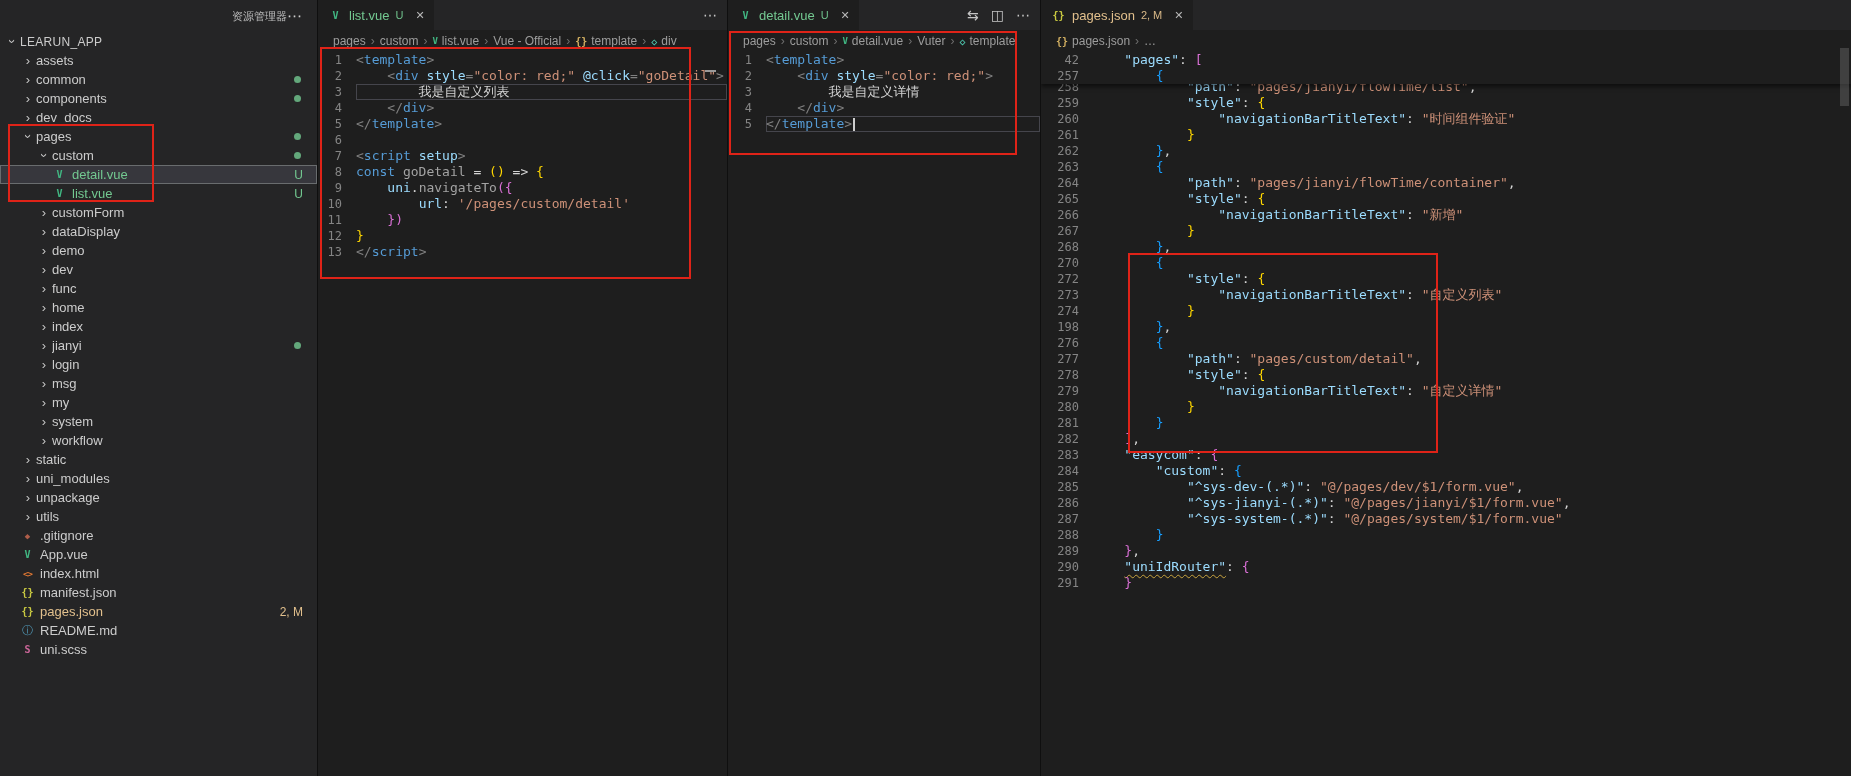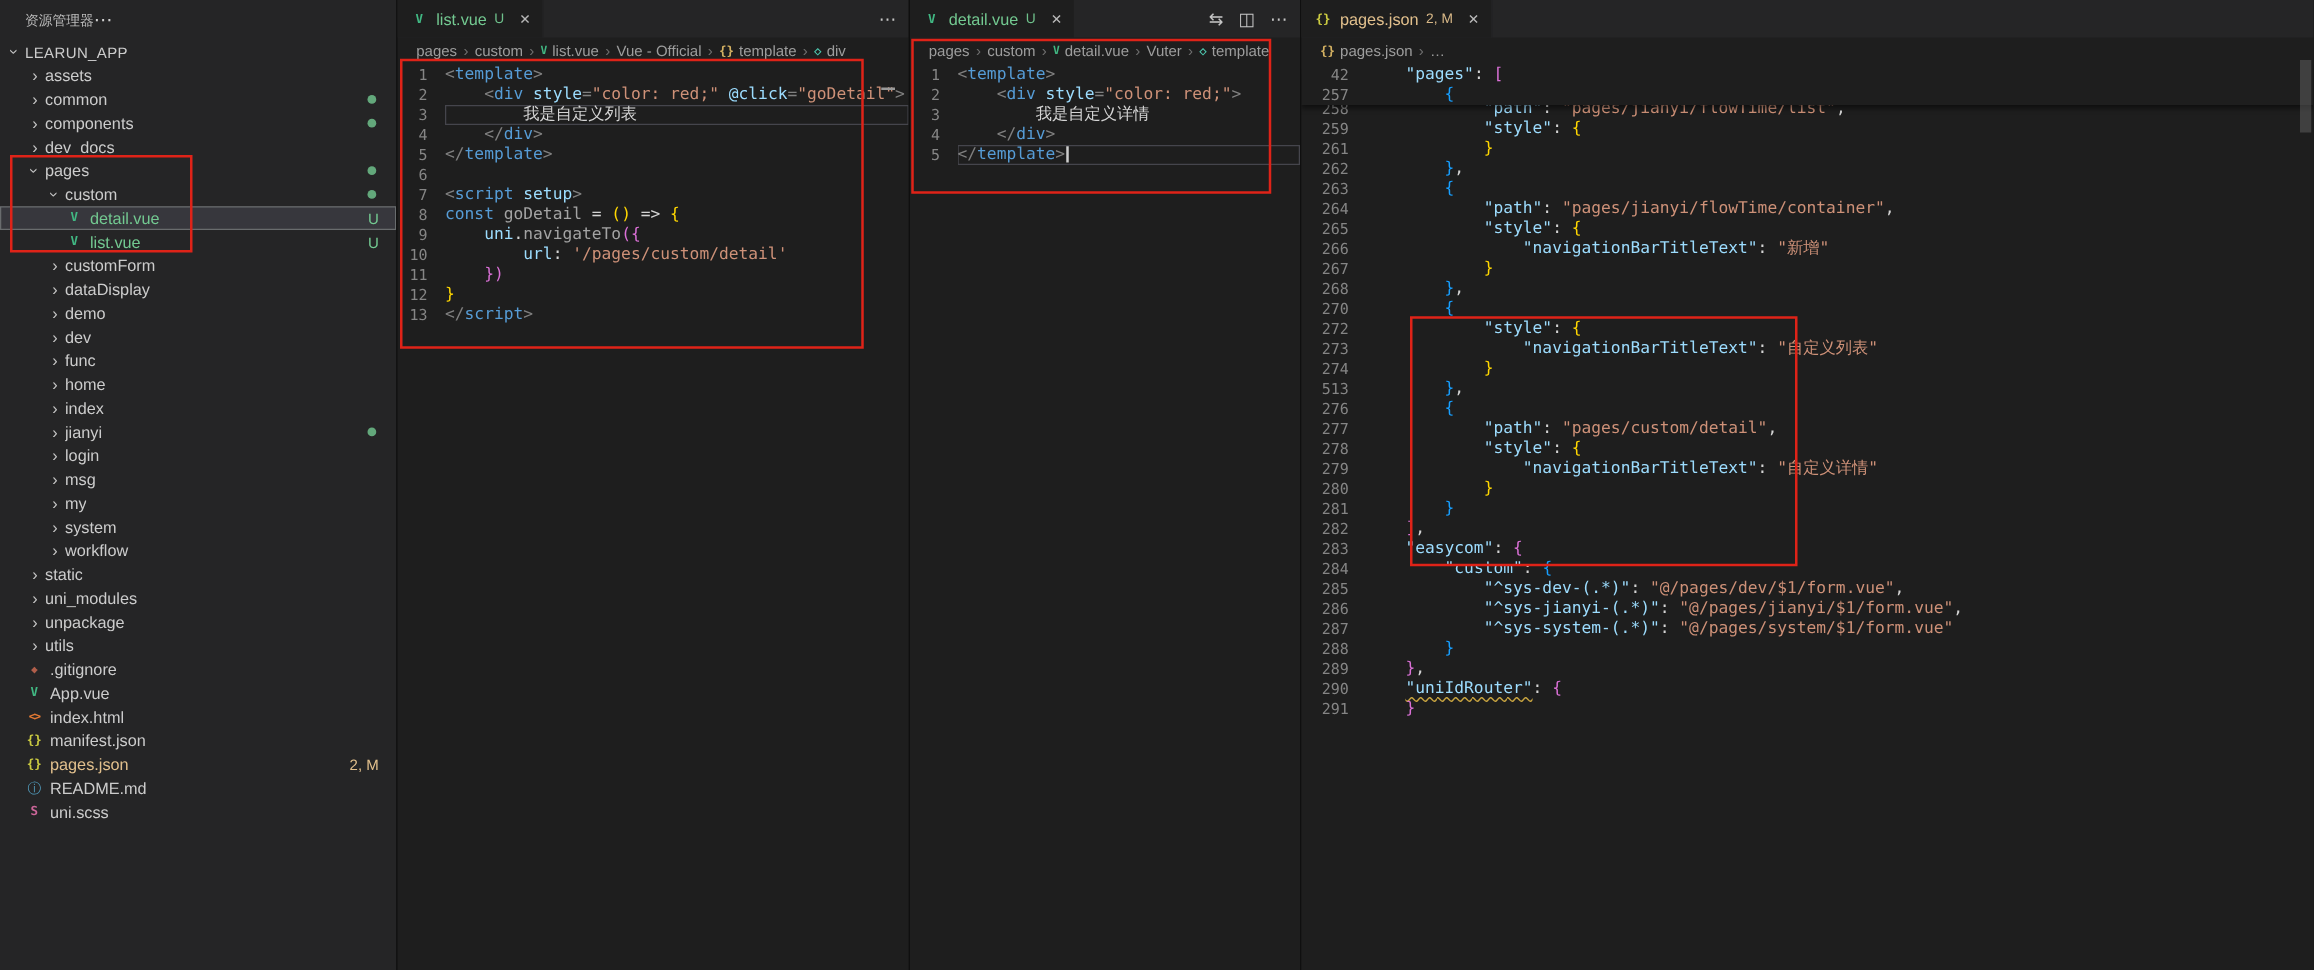--- a/index.html
+++ b/index.html
@@ -2,21 +2,21 @@
 <html><head>
 <meta charset="utf-8">
 <style>
   *{box-sizing:border-box;margin:0;padding:0}
   html,body{width:1851px;height:776px;background:#1e1e1e;overflow:hidden;
     font-family:"Liberation Sans",sans-serif;-webkit-font-smoothing:antialiased}
   .app{display:flex;width:1851px;height:776px;position:relative}
 
   
   .sidebar{width:317px;min-width:317px;background:#252526;color:#ccc;position:relative;overflow:hidden}
-  .sb-header{height:32px;display:flex;align-items:center;justify-content:flex-start;
+  .sb-header{height:32px;display:flex;align-items:center;justify-content:flex-end;
     padding:0 14px 0 20px;color:#bcbcbc;font-size:11px}
   .sb-more{color:#cfcfcf;font-size:15px;cursor:pointer;letter-spacing:1px}
   .xrow{height:19px;display:flex;align-items:center;font-size:13px;color:#cccccc;
     position:relative;padding-right:8px;white-space:nowrap;cursor:pointer}
   .xrow.root{font-weight:normal;font-size:12px;letter-spacing:.3px}
   .xrow.sel{background:#37373d;outline:1px solid #696c6e;outline-offset:-1px}
   .chev{width:16px;min-width:16px;color:#c5c5c5;font-size:13px;display:inline-flex;
     align-items:center;justify-content:center}
   .chev.down{transform:rotate(90deg)}
   .fic{width:15px;min-width:15px;text-align:center;font-weight:bold;font-size:10px;margin-right:5px;
@@ -404,20 +404,24 @@
         </div>
         <div class="row clip">
           <span class="ln">258</span>
           <span class="ct"><span class="c-x">            </span><span class="c-v">"path"</span><span class="c-x">: </span><span class="c-s">"pages/jianyi/flowTime/list"</span><span class="c-x">,</span></span>
         </div>
         <div class="row">
           <span class="ln">259</span>
           <span class="ct"><span class="c-x">            </span><span class="c-v">"style"</span><span class="c-x">: </span><span class="c-y">{</span></span>
         </div>
         <div class="row">
+          <span class="ln">260</span>
+          <span class="ct"><span class="c-x">                </span><span class="c-v">"navigationBarTitleText"</span><span class="c-x">: </span><span class="c-s">"时间组件验证"</span></span>
+        </div>
+        <div class="row">
           <span class="ln">261</span>
           <span class="ct"><span class="c-x">            </span><span class="c-y">}</span></span>
         </div>
         <div class="row">
           <span class="ln">262</span>
           <span class="ct"><span class="c-x">        </span><span class="c-b">}</span><span class="c-x">,</span></span>
         </div>
         <div class="row">
           <span class="ln">263</span>
           <span class="ct"><span class="c-x">        </span><span class="c-b">{</span></span>
@@ -452,21 +456,21 @@
         </div>
         <div class="row">
           <span class="ln">273</span>
           <span class="ct"><span class="c-x">                </span><span class="c-v">"navigationBarTitleText"</span><span class="c-x">: </span><span class="c-s">"自定义列表"</span></span>
         </div>
         <div class="row">
           <span class="ln">274</span>
           <span class="ct"><span class="c-x">            </span><span class="c-y">}</span></span>
         </div>
         <div class="row">
-          <span class="ln">513</span>
+          <span class="ln">198</span>
           <span class="ct"><span class="c-x">        </span><span class="c-b">}</span><span class="c-x">,</span></span>
         </div>
         <div class="row">
           <span class="ln">276</span>
           <span class="ct"><span class="c-x">        </span><span class="c-b">{</span></span>
         </div>
         <div class="row">
           <span class="ln">277</span>
           <span class="ct"><span class="c-x">            </span><span class="c-v">"path"</span><span class="c-x">: </span><span class="c-s">"pages/custom/detail"</span><span class="c-x">,</span></span>
         </div>

